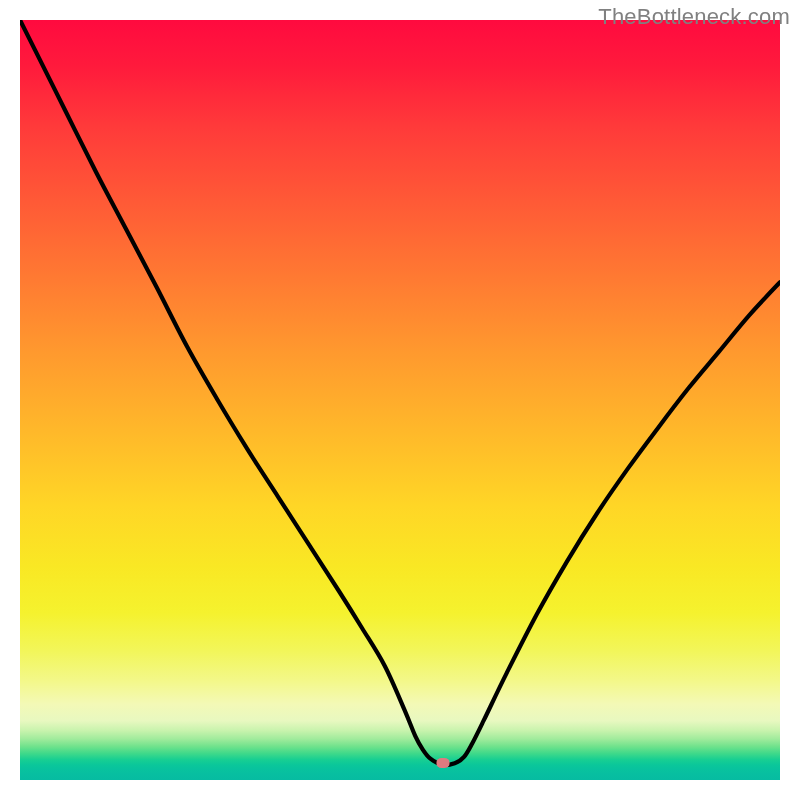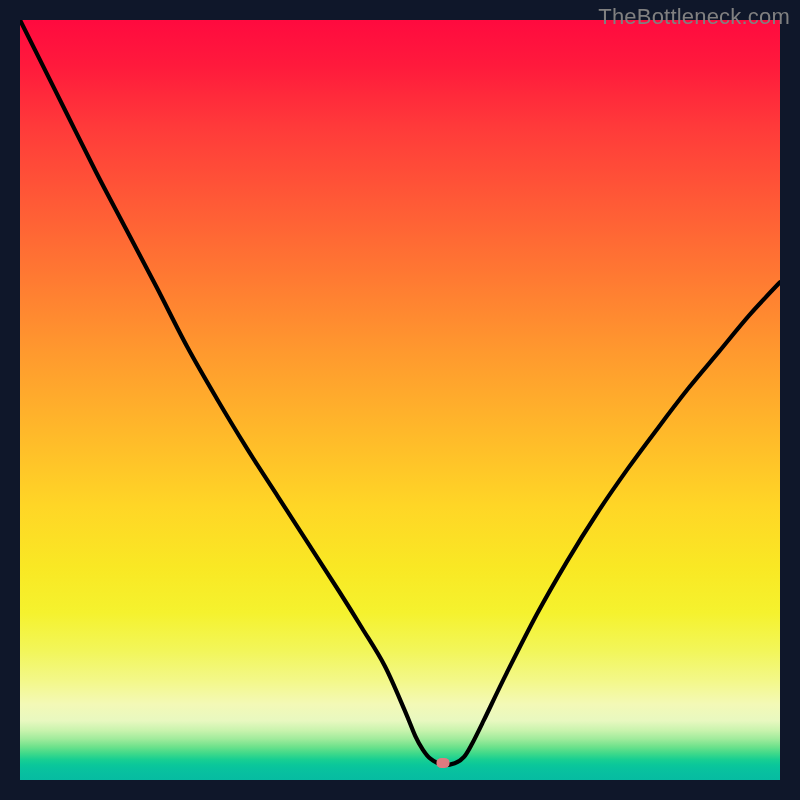--- a/index.html
+++ b/index.html
@@ -8,21 +8,21 @@
     width: 800px;
     height: 800px;
     background: #000;
     overflow: hidden;
     font-family: Arial, Helvetica, sans-serif;
   }
   .frame {
     position: relative;
     width: 800px;
     height: 800px;
-    background: #0f172a;
+    background: #ffffff;
   }
   .watermark {
     position: absolute;
     top: 4px;
     right: 10px;
     color: #808080;
     font-size: 22px;
     letter-spacing: 0.2px;
     font-weight: 500;
     z-index: 20;

